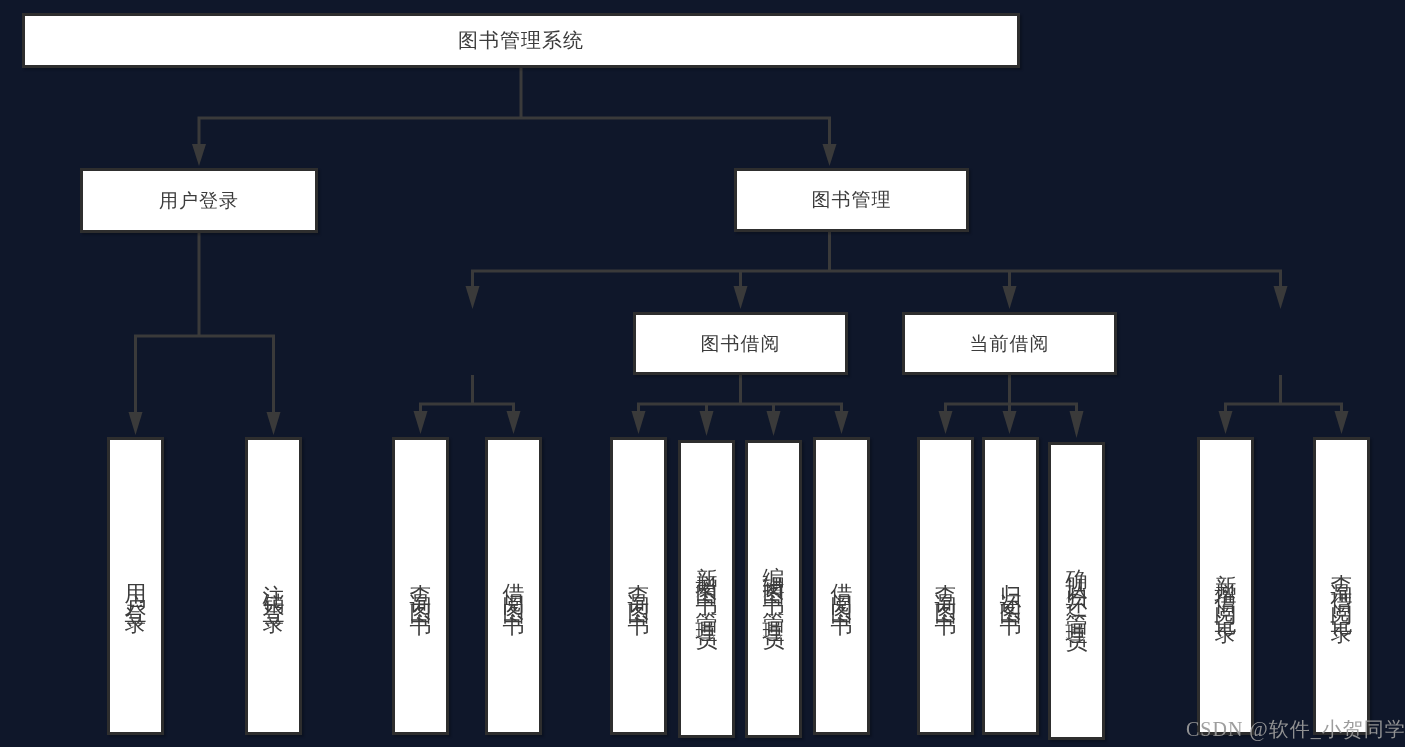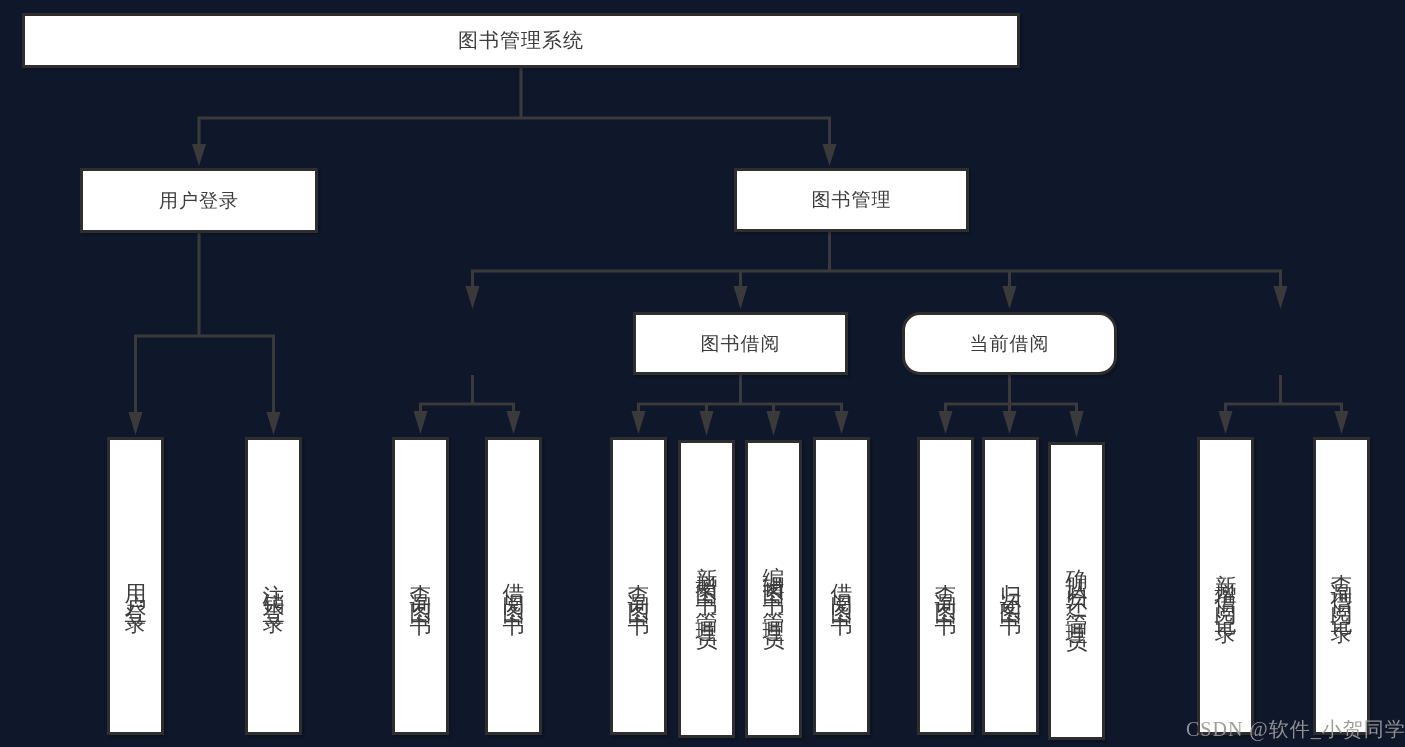--- a/index.html
+++ b/index.html
@@ -97,21 +97,21 @@
     <polygon class="head" points="1218.5,411 1232.5,411 1225.5,434"></polygon>
     <polygon class="head" points="1334.5,411 1348.5,411 1341.5,434"></polygon>
   </svg>
 
   <div class="hbox" style="left:22px;top:13px;width:998px;height:55px;font-size:20px;">图书管理系统</div>
 
   <div class="hbox" style="left:80px;top:168px;width:238px;height:65px;">用户登录</div>
   <div class="hbox" style="left:712px;top:168px;width:235px;height:64px;margin-left:22px;">图书管理</div>
 
   <div class="hbox" style="left:633px;top:312px;width:215px;height:63px;">图书借阅</div>
-  <div class="hbox" style="left:902px;top:312px;width:215px;height:63px;border-radius:18px;">当前借阅</div>
+  <div class="hbox" style="left:902px;top:312px;width:215px;height:63px;">当前借阅</div>
 
   <div class="vbox" style="left:107px;">
     <span>用户登录</span>
   </div>
   <div class="vbox" style="left:245px;">
     <span>注销登录</span>
   </div>
 
   <div class="vbox" style="left:392px;">
     <span>查询图书</span>

